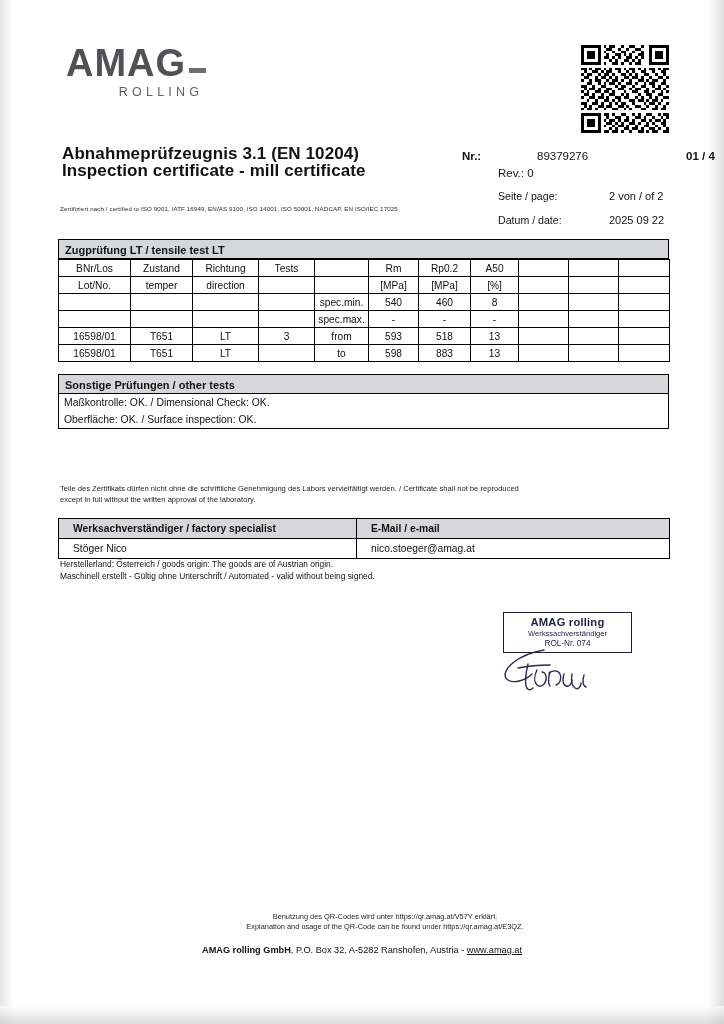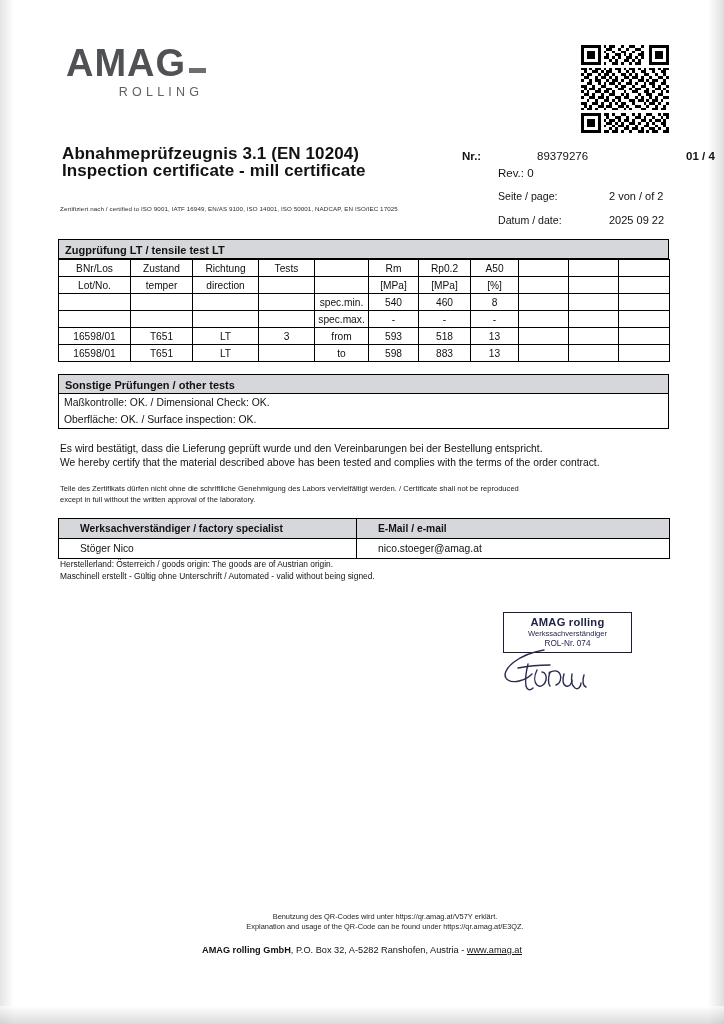--- a/index.html
+++ b/index.html
@@ -169,21 +169,21 @@
   
   .tbl-spec { top: 518px; }
   table.spec {
     border-collapse: collapse;
     width: 100%;
     table-layout: fixed;
   }
   table.spec td {
     border: 1px solid #000;
     font-size: 10.3px;
-    padding: 2px 5px 2px 21px;
+    padding: 2px 5px 2px 14px;
     height: 15px;
   }
   table.spec td.hd {
     background: #d5d7da;
     font-weight: bold;
   }
 
   
   .stamp {
     position: absolute;
@@ -644,24 +644,20 @@
   </div>
 
   <div class="tbl-wrap tbl-other">
     <div class="band">Sonstige Prüfungen / other tests</div>
     <div class="other-rows" id="other-rows">
         <div>Maßkontrolle: OK. / Dimensional Check: OK.</div>
         <div>Oberfläche: OK. / Surface inspection: OK.</div>
       </div>
   </div>
 
-  <div class="para p-certify">
-    <div>Es wird bestätigt, dass die Lieferung geprüft wurde und den Vereinbarungen bei der Bestellung entspricht.</div>
-    <div>We hereby certify that the material described above has been tested and complies with the terms of the order contract.</div>
-  </div>
   <div class="para-small p-reproduce">
     <div>Teile des Zertifikats dürfen nicht ohne die schriftliche Genehmigung des Labors vervielfältigt werden. / Certificate shall not be reproduced</div>
     <div>except in full without the written approval of the laboratory.</div>
   </div>
 
   <div class="tbl-wrap tbl-spec">
     <table class="spec">
       <colgroup>
           <col style="width:298px">
           <col style="width:313px">

